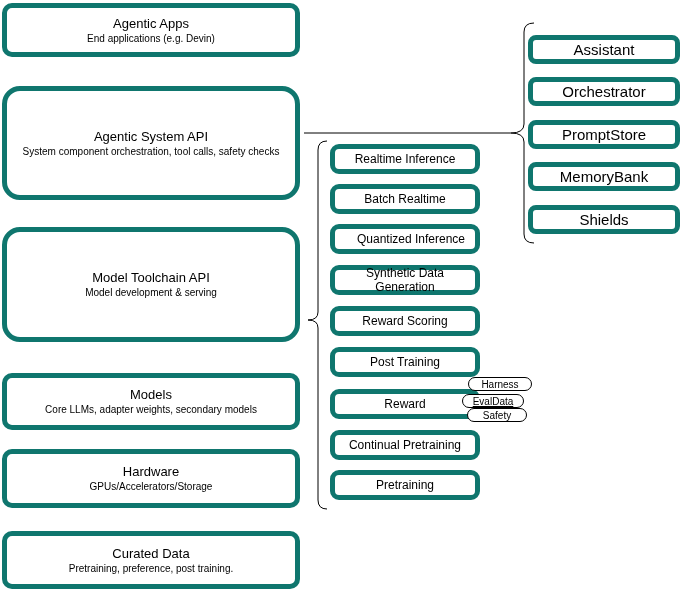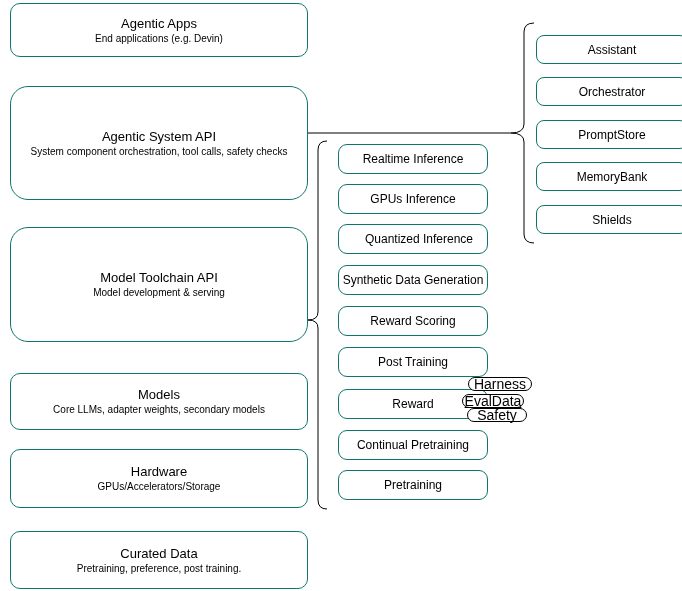--- a/index.html
+++ b/index.html
@@ -8,42 +8,41 @@
     width:682px;height:591px;
     background:#ffffff;
     font-family:"Liberation Sans", sans-serif;
     color:#000000;
     overflow:hidden;
   }
   .node{
     position:absolute;
     box-sizing:border-box;
     background:#ffffff;
-    border:1px solid #0f766e;
+    border:5px solid #0f766e;
     display:flex;
     flex-direction:column;
     align-items:center;
     justify-content:center;
     text-align:center;
     z-index:1;
-    margin-left:8px;
   }
   .lbox{left:2px;width:298px;}
   .lbox .title{font-size:13px;line-height:17px;}
   .lbox .subtitle{font-size:10px;line-height:14px;text-align:right;}
   .mbox{left:330px;width:150px;height:30px;border-radius:9px;font-size:12px;}
-  .rbox{left:528px;width:152px;height:29px;border-radius:8px;font-size:12px;}
+  .rbox{left:528px;width:152px;height:29px;border-radius:8px;font-size:15px;}
   .tag{
     position:absolute;
     box-sizing:border-box;
     background:#ffffff;
     border:1px solid #000000;
     border-radius:8px;
     display:flex;align-items:center;justify-content:center;
-    font-size:14px;
+    font-size:10px;
     height:14px;
     z-index:3;
   }
   .overlay{position:absolute;left:0;top:0;z-index:0;}
   .r10{border-radius:10px;}
   .r18{border-radius:18px;}
 </style>
 </head>
 <body>
 
@@ -79,21 +78,21 @@
     <div class="title">Hardware</div>
     <div class="subtitle">GPUs/Accelerators/Storage</div>
   </div>
 
   <div class="node lbox r10" style="top:531px;height:58px;">
     <div class="title">Curated Data</div>
     <div class="subtitle">Pretraining, preference, post training.</div>
   </div>
 
   <div class="node mbox" style="top:144px;">Realtime Inference</div>
-  <div class="node mbox" style="top:184px;">GPUs Inference</div>
+  <div class="node mbox" style="top:184px;">Batch Realtime</div>
   <div class="node mbox" style="top:224px;padding-left:12px;">Quantized Inference</div>
   <div class="node mbox" style="top:265px;">Synthetic Data Generation</div>
   <div class="node mbox" style="top:306px;">Reward Scoring</div>
   <div class="node mbox" style="top:347px;">Post Training</div>
   <div class="node mbox" style="top:389px;">Reward</div>
   <div class="node mbox" style="top:430px;">Continual Pretraining</div>
   <div class="node mbox" style="top:470px;">Pretraining</div>
 
   <div class="tag" style="left:468px;top:377px;width:64px;">Harness</div>
   <div class="tag" style="left:462px;top:394px;width:62px;text-decoration:underline;">EvalData</div>

